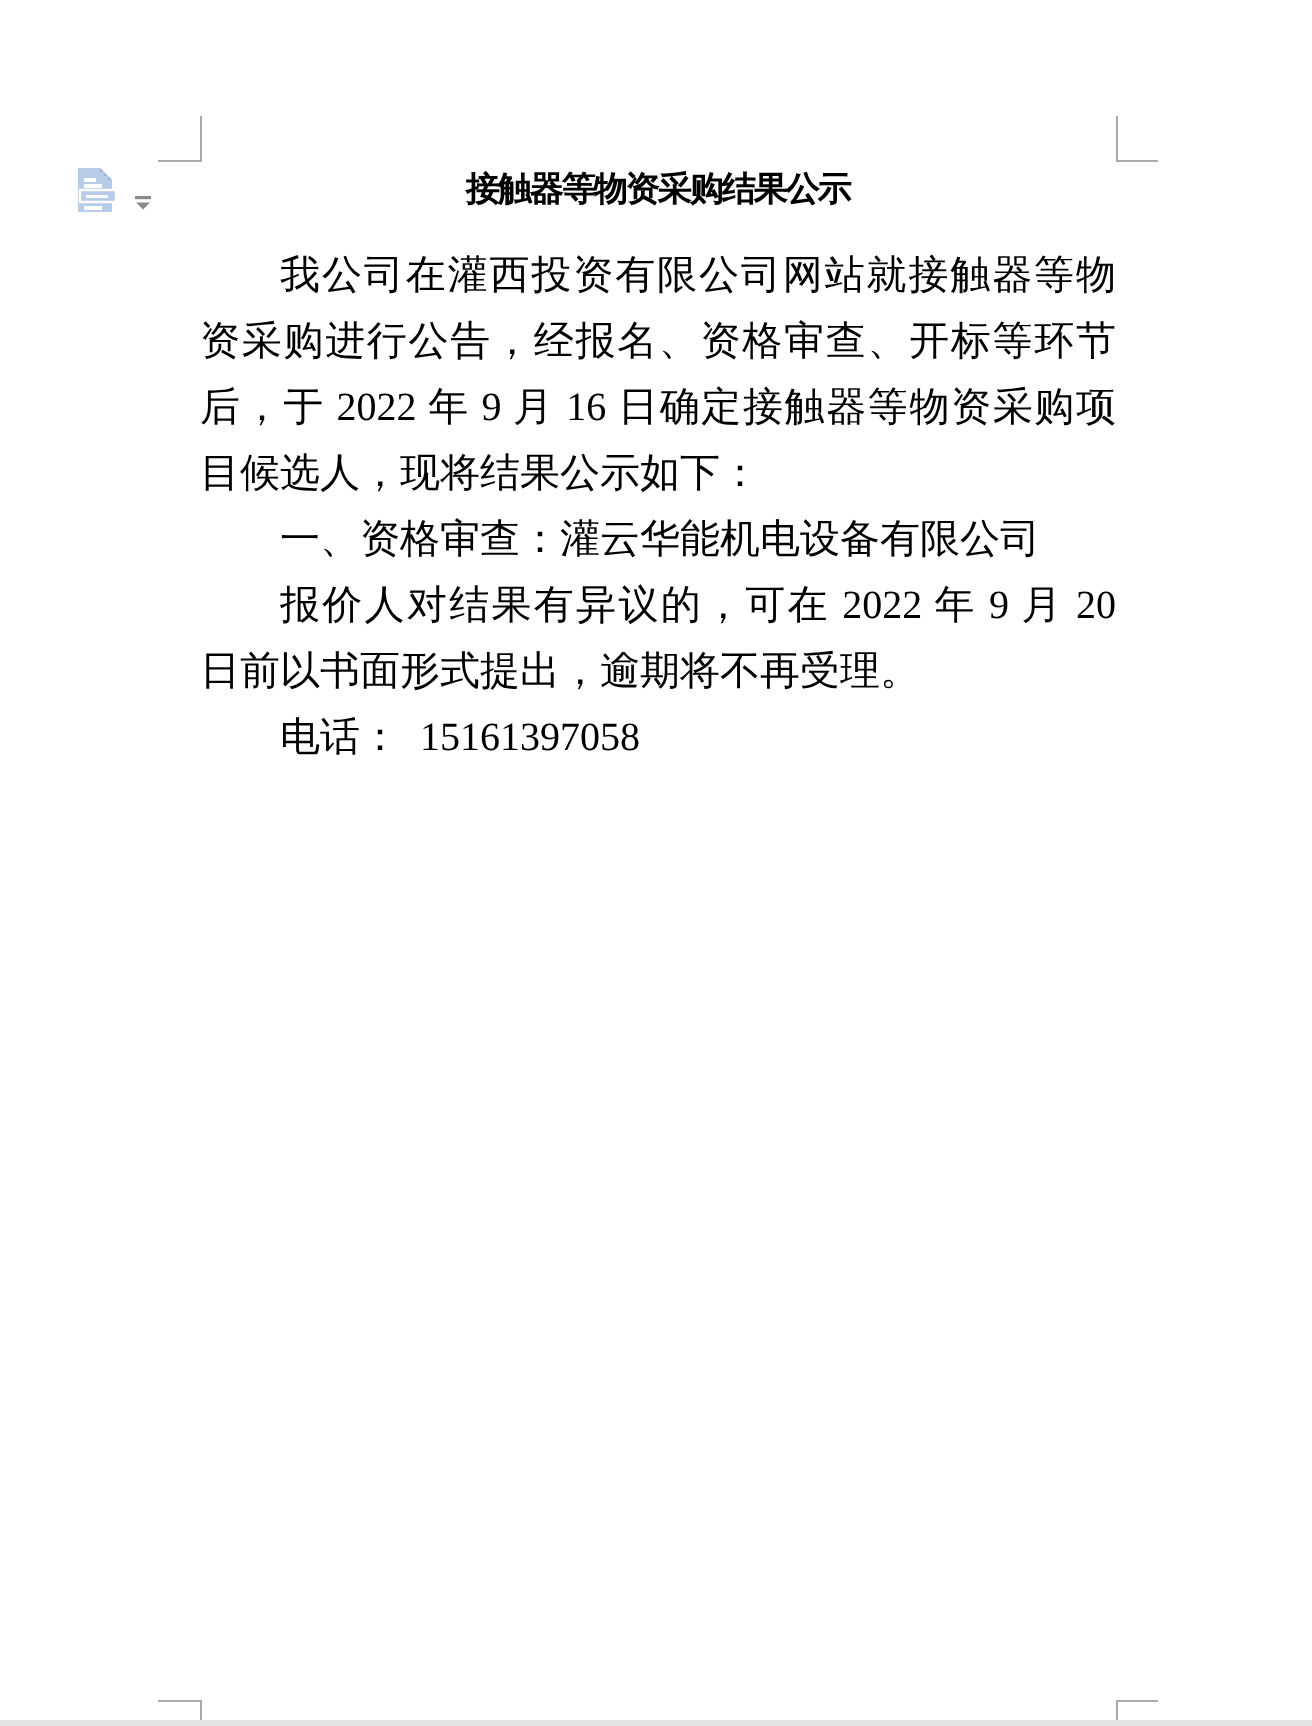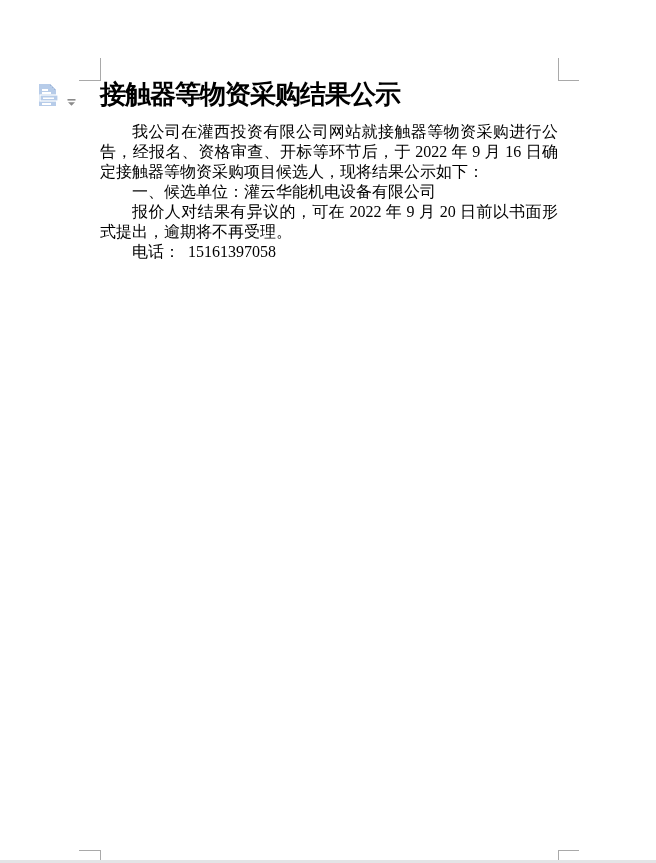--- a/index.html
+++ b/index.html
@@ -35,29 +35,30 @@
   .smart-tag .arrow-wrap { margin-top: 9px; }
 
   
   .text-area {
     position: absolute;
     left: 100px; top: 76px; width: 458px;
     color: #000;
   }
   .doc-title {
     margin: 0 0 8px 0;
-    font-size: 26px; font-weight: bold;
+    font-size: 17px; font-weight: bold;
     letter-spacing: -1px;
     line-height: 38px;
+    text-align: center;
     white-space: nowrap;
   }
   .para {
     margin: 0;
-    font-size: 16px;
-    line-height: 20px;
+    font-size: 20px;
+    line-height: 33px;
     text-indent: 2em;
     white-space: pre-wrap;
   }
   .para.justify { text-align: justify; text-justify: inter-character; }
 
   
   .page-bottom-edge {
     position: absolute; left: 0; bottom: 0;
     width: 656px; height: 3px;
     background: #e3e4e6;
@@ -91,21 +92,21 @@
         <path d="M1 3.2 L8 3.2 L4.5 6.8 Z" fill="#8a8a8a"></path>
       </svg>
     </span>
   </div>
 
   <div class="text-area">
     <h1 class="doc-title">接触器等物资采购结果公示</h1>
 
     <p class="para justify">我公司在灌西投资有限公司网站就接触器等物资采购进行公告，经报名、资格审查、开标等环节后，于 2022 年 9 月 16 日确定接触器等物资采购项目候选人，现将结果公示如下：</p>
 
-    <p class="para">一、候选单位：灌云华能机电设备有限公司</p>
+    <p class="para">一、资格审查：灌云华能机电设备有限公司</p>
 
 
     <p class="para justify">报价人对结果有异议的，可在 2022 年 9 月 20 日前以书面形式提出，逾期将不再受理。</p>
 
 
     <p class="para">电话：  15161397058</p>
 
   </div>
 
   <div class="page-bottom-edge"></div>

